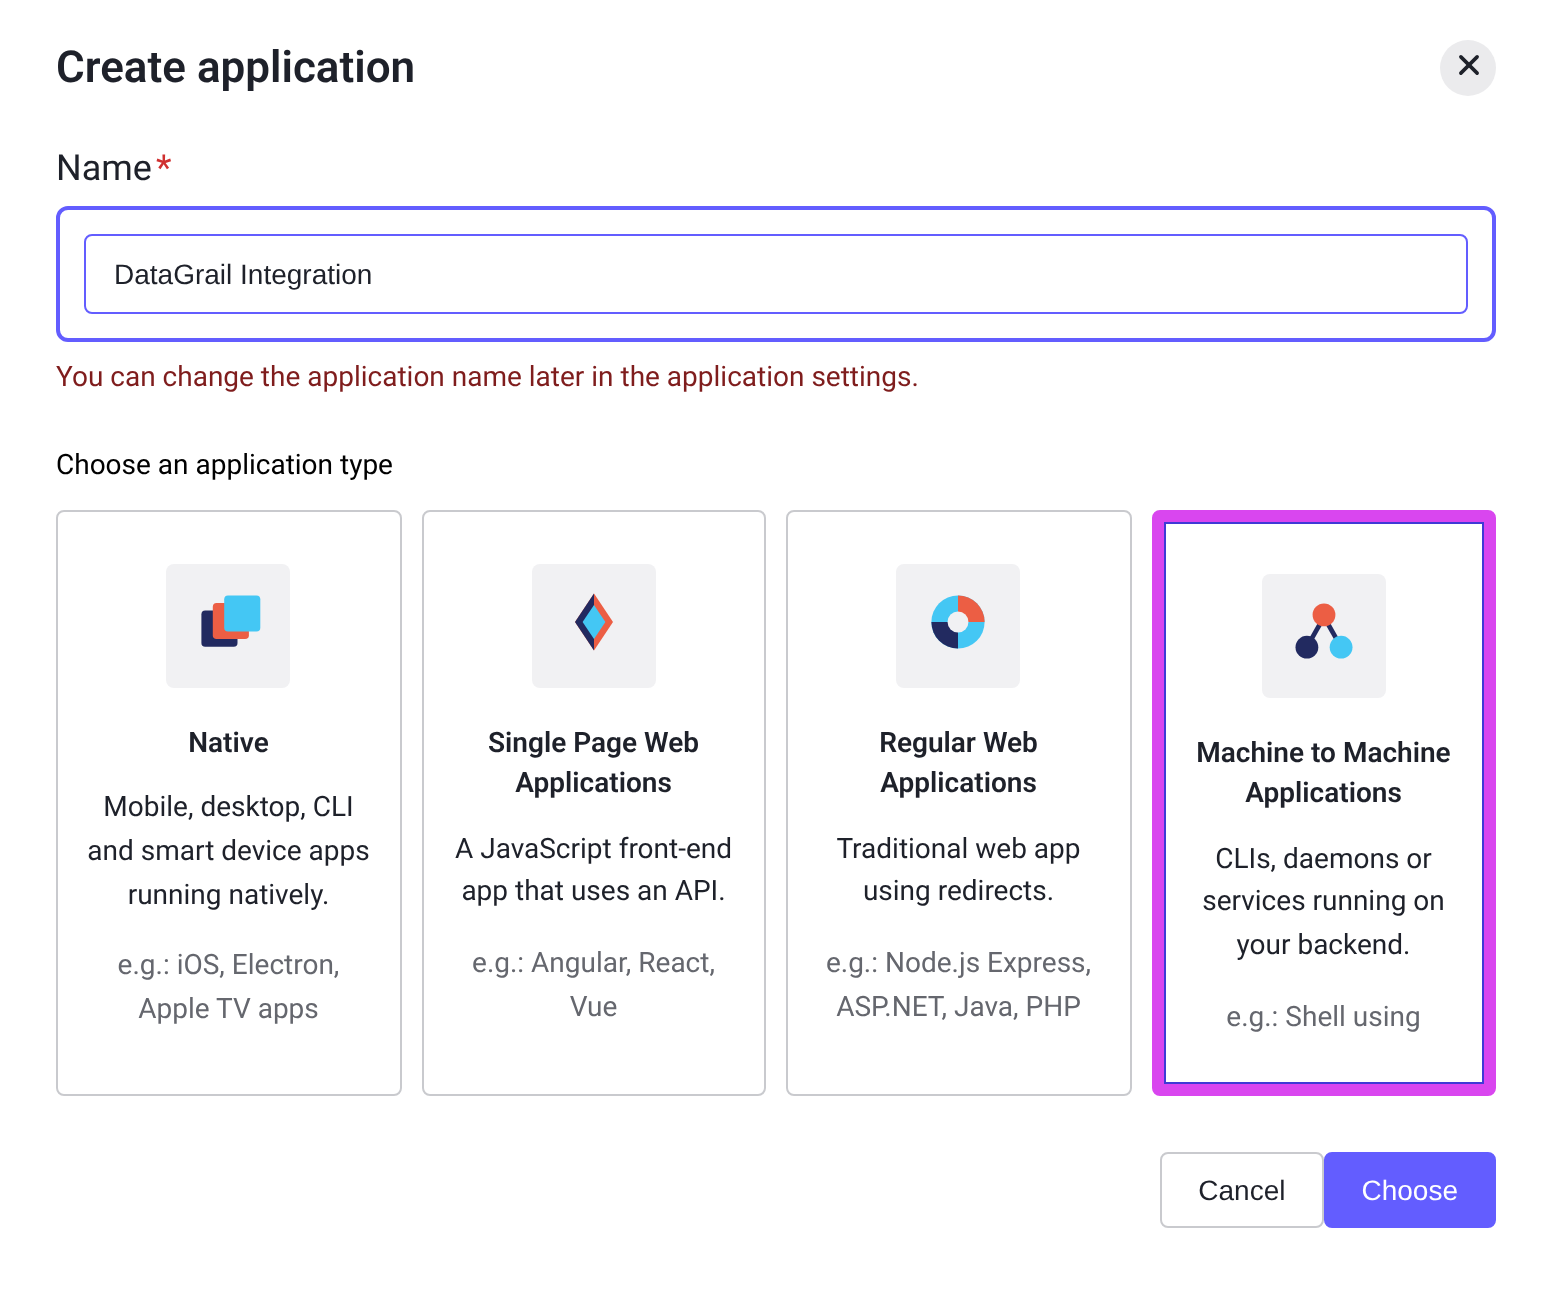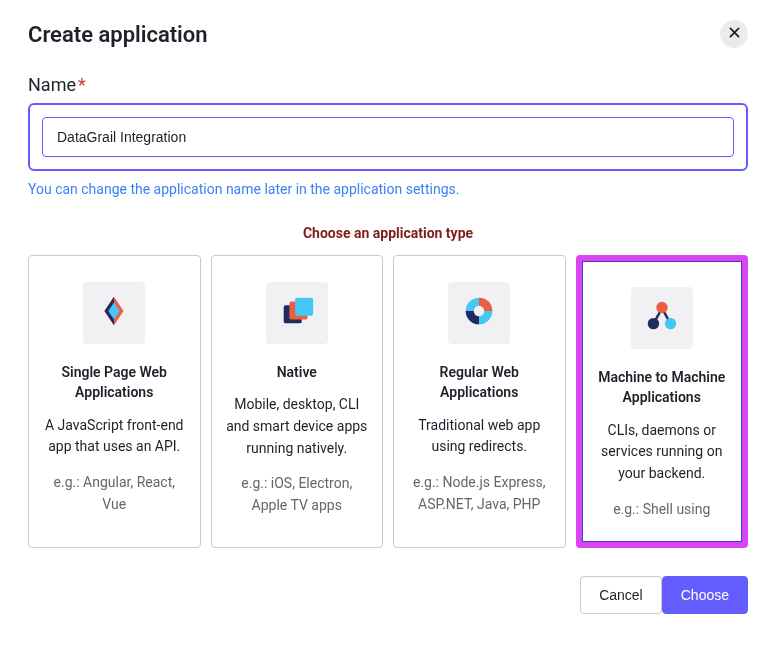--- a/index.html
+++ b/index.html
@@ -53,30 +53,29 @@
       border: 1px solid #635dff;
       border-radius: 4px;
       padding: 11px 14px;
       font-size: 14px;
       color: #1e212a;
       outline: none;
       background: #fff;
     }
     .hint {
       font-size: 14px;
-      color: #3b82f6;
+      color: #7f1d1d;
       margin-bottom: 28px;
     }
     .section-label {
       font-size: 14px;
-      font-weight: 700;
-      color: #7f1d1d;
+      font-weight: 400;
+      color: #000000;
       margin-bottom: 14px;
       display: block;
-      text-align: center;
     }
     .card-grid {
       display: grid;
       grid-template-columns: repeat(4, 1fr);
       gap: 10px;
       margin-bottom: 28px;
     }
     .card {
       border: 1px solid #c9cace;
       border-radius: 4px;
@@ -165,44 +164,44 @@
 <p class="hint">You can change the application name later in the application settings.</p>
 
 <label class="section-label">Choose an application type</label>
 
 <div class="card-grid">
 
   <div class="card">
     <div class="card-icon-box">
       <span>
         <svg viewBox="0 0 40 40">
+          <rect x="6" y="14" width="19" height="19" rx="2" fill="#222a60"></rect>
+          <rect x="12" y="10" width="19" height="19" rx="2" fill="#ec5e44"></rect>
+          <rect x="18" y="6" width="19" height="19" rx="2" fill="#44c7f4"></rect>
+        </svg>
+      </span>
+    </div>
+    <div class="card-title">Native</div>
+    <div class="card-desc">Mobile, desktop, CLI and smart device apps running natively.</div>
+    <div class="card-example">e.g.: iOS, Electron, Apple TV apps</div>
+  </div>
+
+  <div class="card">
+    <div class="card-icon-box">
+      <span>
+        <svg viewBox="0 0 40 40">
           <polygon points="20,5 30,20 20,35 10,20" fill="#ec5e44"></polygon>
           <polygon points="20,5 10,20 20,35" fill="#222a60"></polygon>
           <polygon points="20,11 26,20 20,29 14,20" fill="#44c7f4"></polygon>
         </svg>
       </span>
     </div>
     <div class="card-title">Single Page Web Applications</div>
     <div class="card-desc">A JavaScript front-end app that uses an API.</div>
     <div class="card-example">e.g.: Angular, React, Vue</div>
-  </div>
-
-  <div class="card">
-    <div class="card-icon-box">
-      <span>
-        <svg viewBox="0 0 40 40">
-          <rect x="6" y="14" width="19" height="19" rx="2" fill="#222a60"></rect>
-          <rect x="12" y="10" width="19" height="19" rx="2" fill="#ec5e44"></rect>
-          <rect x="18" y="6" width="19" height="19" rx="2" fill="#44c7f4"></rect>
-        </svg>
-      </span>
-    </div>
-    <div class="card-title">Native</div>
-    <div class="card-desc">Mobile, desktop, CLI and smart device apps running natively.</div>
-    <div class="card-example">e.g.: iOS, Electron, Apple TV apps</div>
   </div>
 
   <div class="card">
     <div class="card-icon-box">
       <span>
         <svg viewBox="0 0 40 40">
           <circle cx="20" cy="20" r="14" fill="#44c7f4"></circle>
           <path d="M20 6 A14 14 0 0 1 34 20 L20 20 Z" fill="#ec5e44"></path>
           <path d="M20 34 A14 14 0 0 1 6 20 L20 20 Z" fill="#222a60"></path>
           <circle cx="20" cy="20" r="5.5" fill="#f1f1f3"></circle>

